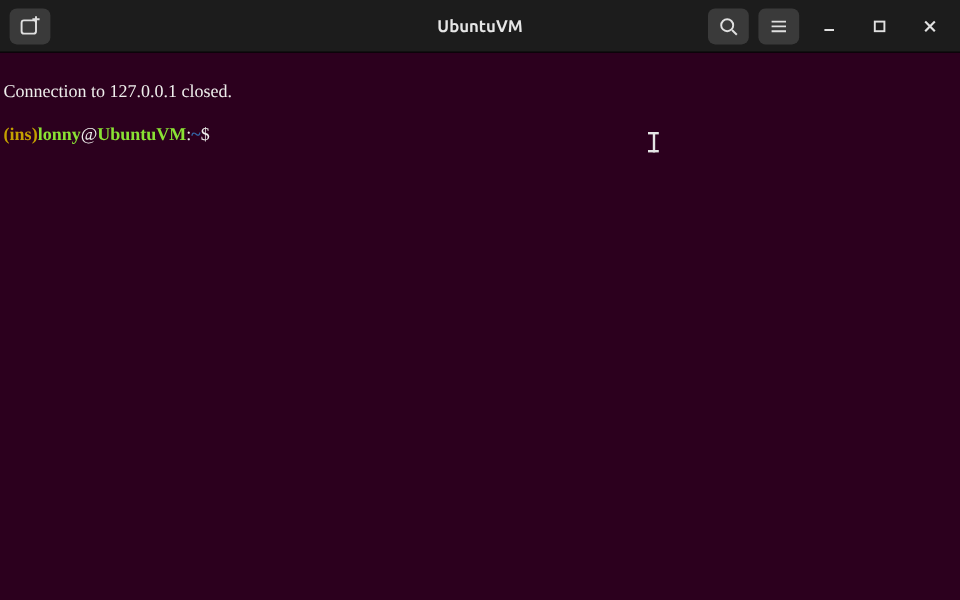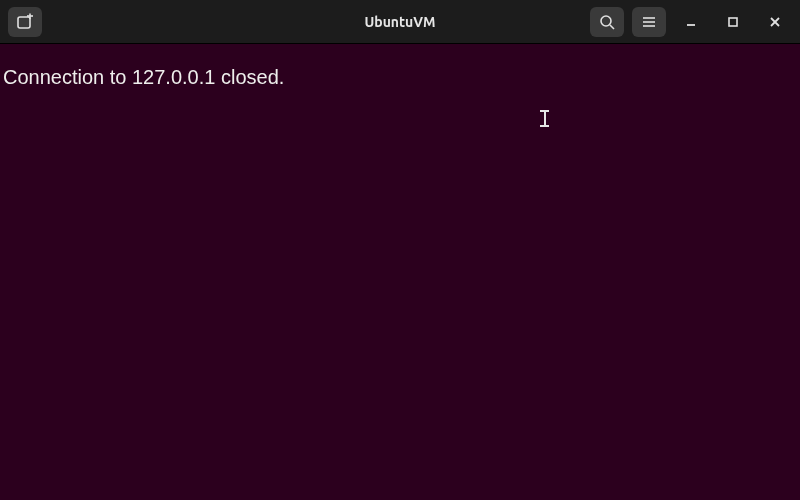--- a/index.html
+++ b/index.html
@@ -38,22 +38,22 @@
   .hbtn.flat { background:transparent; }
   .hbtn svg { display:block; }
   .right-cluster { display:flex; gap:8px; align-items:center; }
 
   
   .term {
     position:relative;
     width:100%;
     height:calc(500px - 44px);
     background:#2c001e; 
-    font-family:Liberation Sans, sans-serif;
-    font-size:20px;
+    font-family:Liberation Serif, serif;
+    font-size:15px;
     line-height:18px;
     color:#eeeeec;
     padding:6px 0 0 3px;
     white-space:pre;
   }
   .line { display:block; }
   .yellow { color:#c4a000; font-weight:700; }
   .greenbright { color:#8ae234; font-weight:700; }
   .blue { color:#3465a4; font-weight:700; }
   .white { color:#eeeeec; }
@@ -145,18 +145,19 @@
           <line x1="11" y1="3" x2="3" y2="11"></line>
         </svg>
       </span>
     </div>
 
   </div>
 </div>
 
 <div class="term">
 <span class="line"><span class="white">Connection to 127.0.0.1 closed.</span></span>
+<span class="line"><span class="yellow">(</span><span class="yellow">ins</span><span class="yellow">)</span><span class="greenbright">lonny</span><span class="white">@</span><span class="greenbright">UbuntuVM</span><span class="white">:</span><span class="blue">~</span><span class="dollar">$</span> </span>
 
   
   <div class="ibeam" id="ibeam" style="left: 540px; top: 66px;">
     <div class="stem"></div>
   </div>
 </div>
 
 </body></html>

